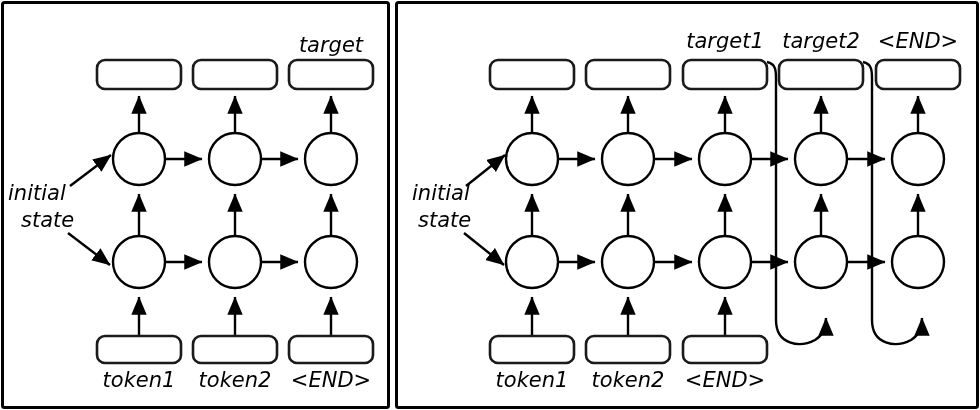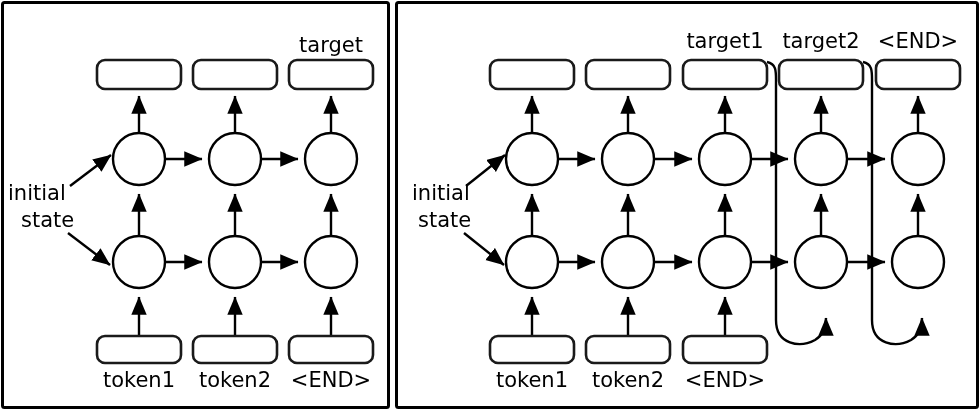--- a/index.html
+++ b/index.html
@@ -2,20 +2,21 @@
 <html><head>
 <meta charset="utf-8">
 <style>
   html,body{margin:0;padding:0;background:#ffffff;}
   #stage{
     position:relative;
     width:980px;height:410px;
     background:#ffffff;
     font-family:"DejaVu Sans","Liberation Sans",sans-serif;
     overflow:hidden;
+    font-style:italic;
   }
   svg#diagram{position:absolute;left:0;top:0;width:980px;height:410px;display:block;}
   .panel-border{fill:none;stroke:#000000;stroke-width:3;}
   .node-circle{fill:#ffffff;stroke:#000000;stroke-width:2.4;}
   .slot-box{fill:#ffffff;stroke:#1a1a1a;stroke-width:2.6;}
   .conn{fill:none;stroke:#000000;stroke-width:2.4;}
   .lbl{font-family:"DejaVu Sans","Liberation Sans",sans-serif;font-size:21px;fill:#000000;}
   .lbl-center{text-anchor:middle;}
   .lbl-left{text-anchor:start;}
 </style>

